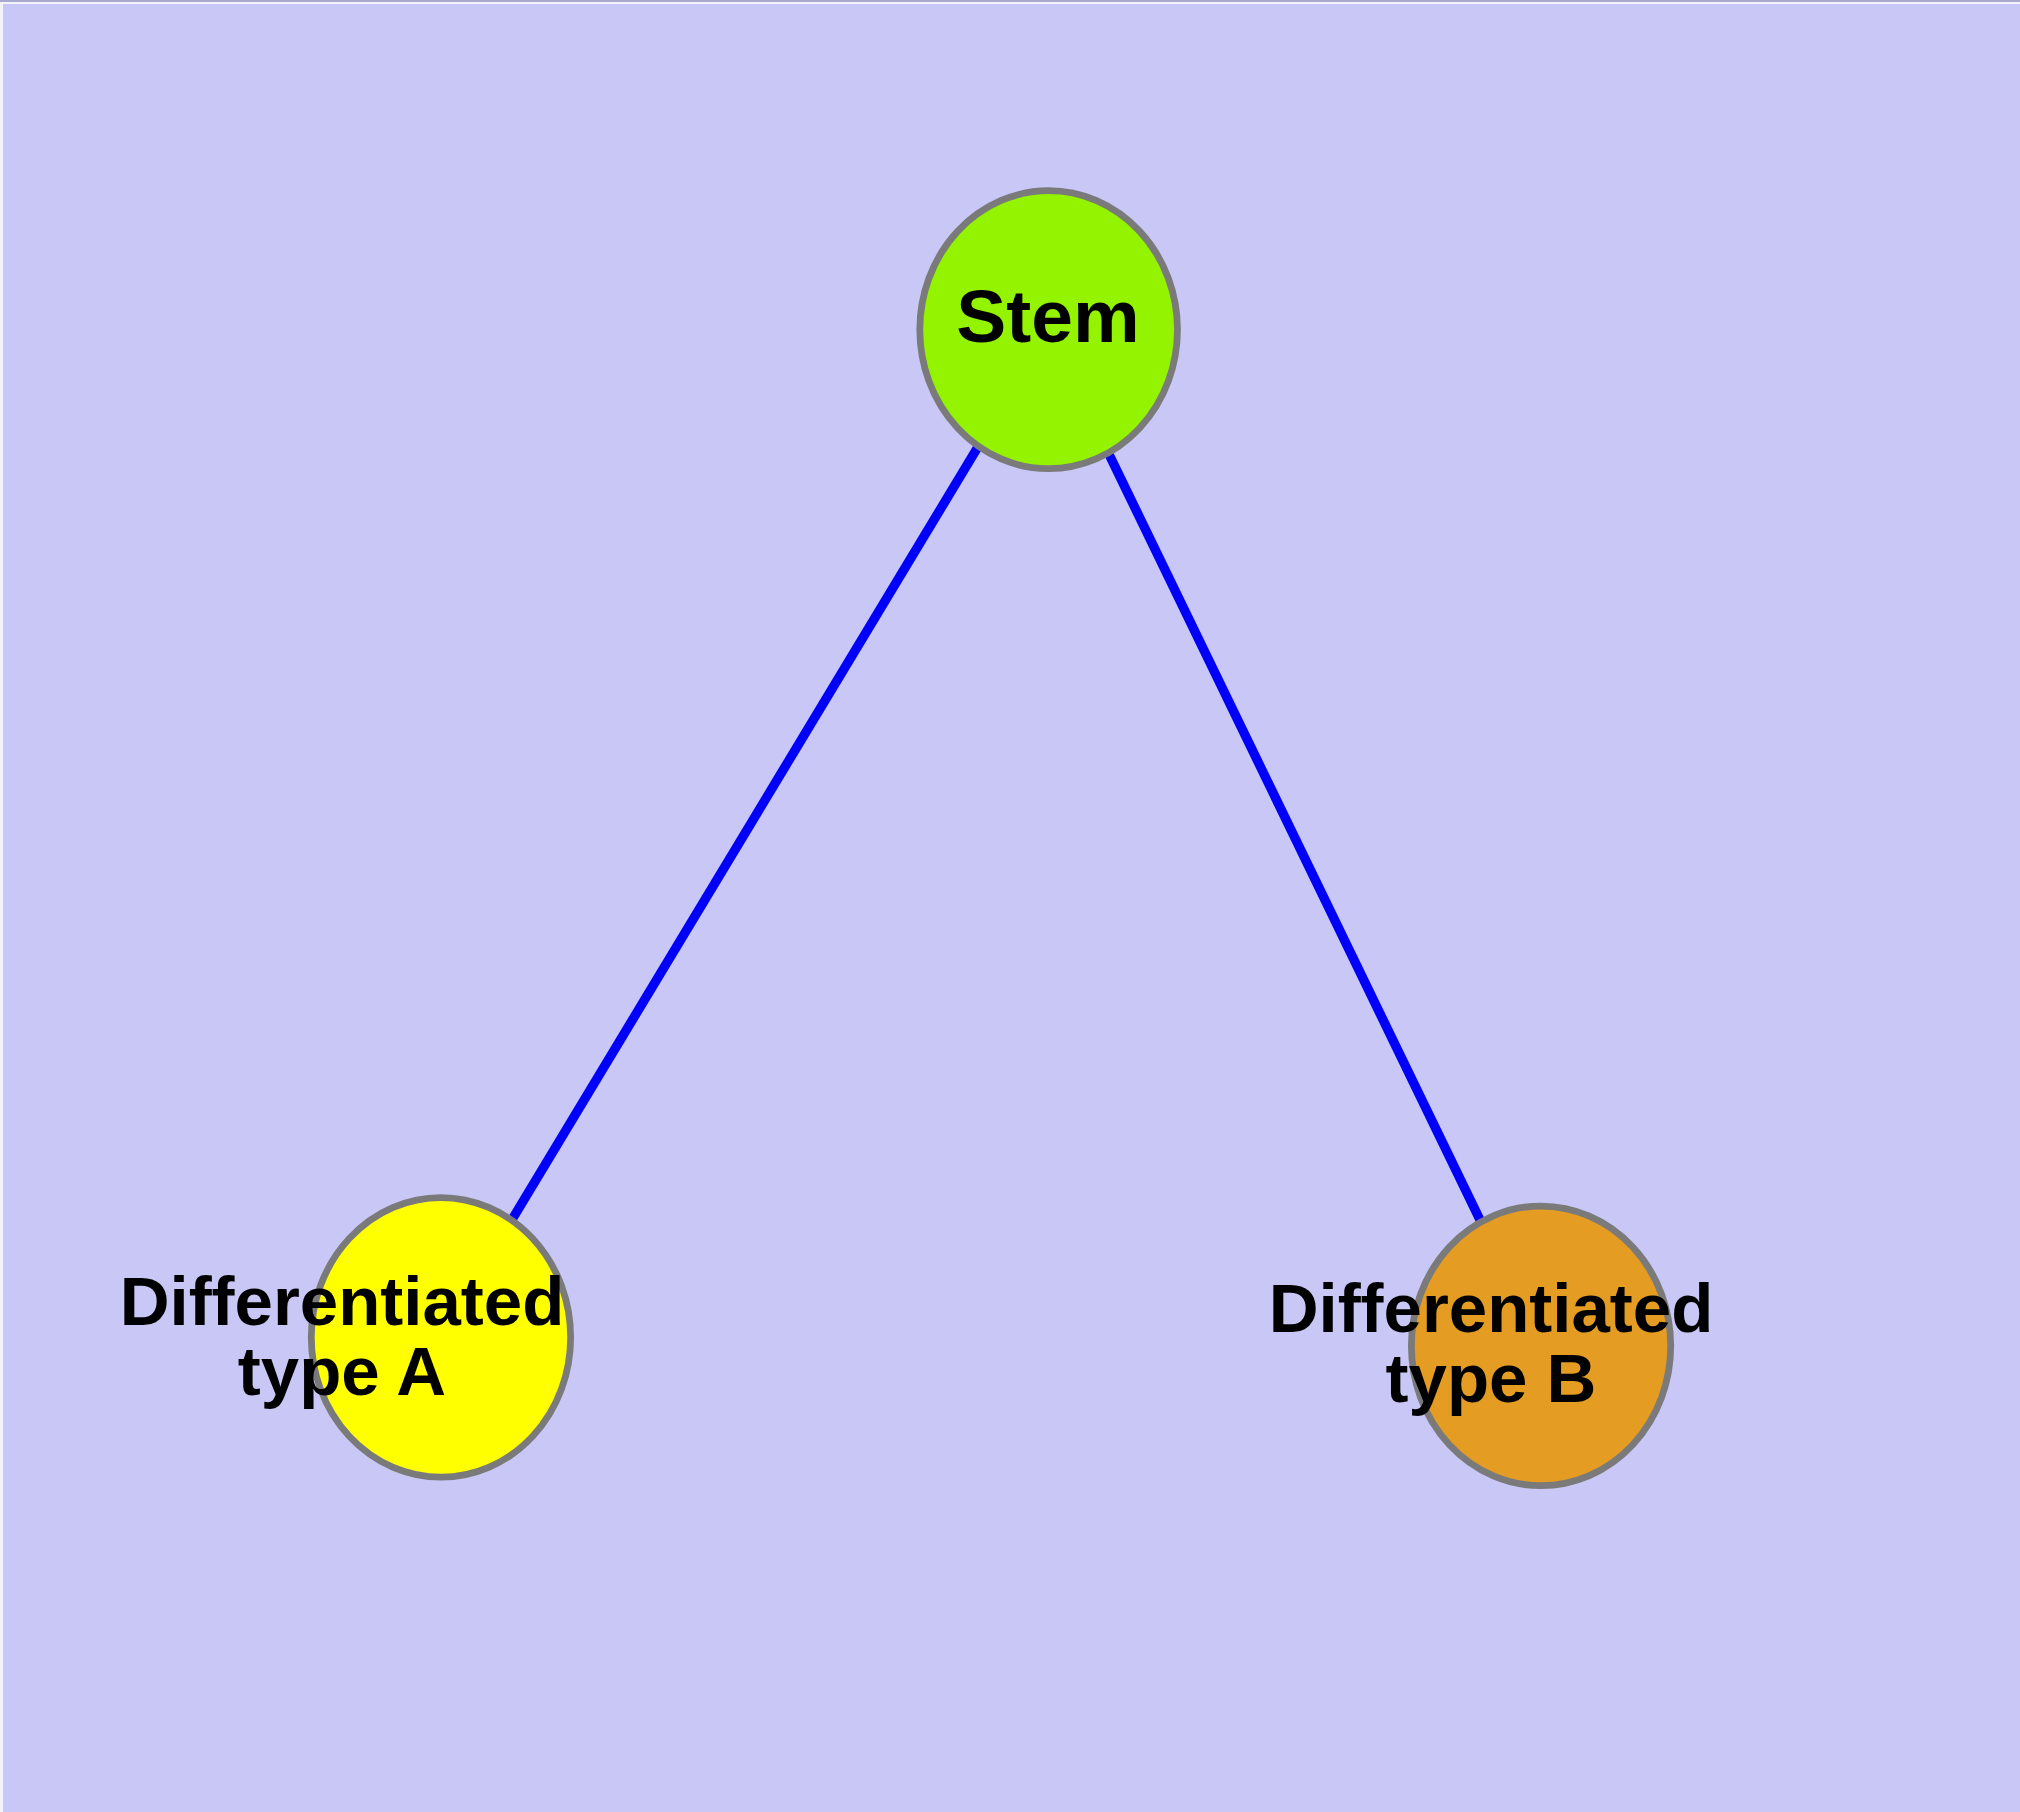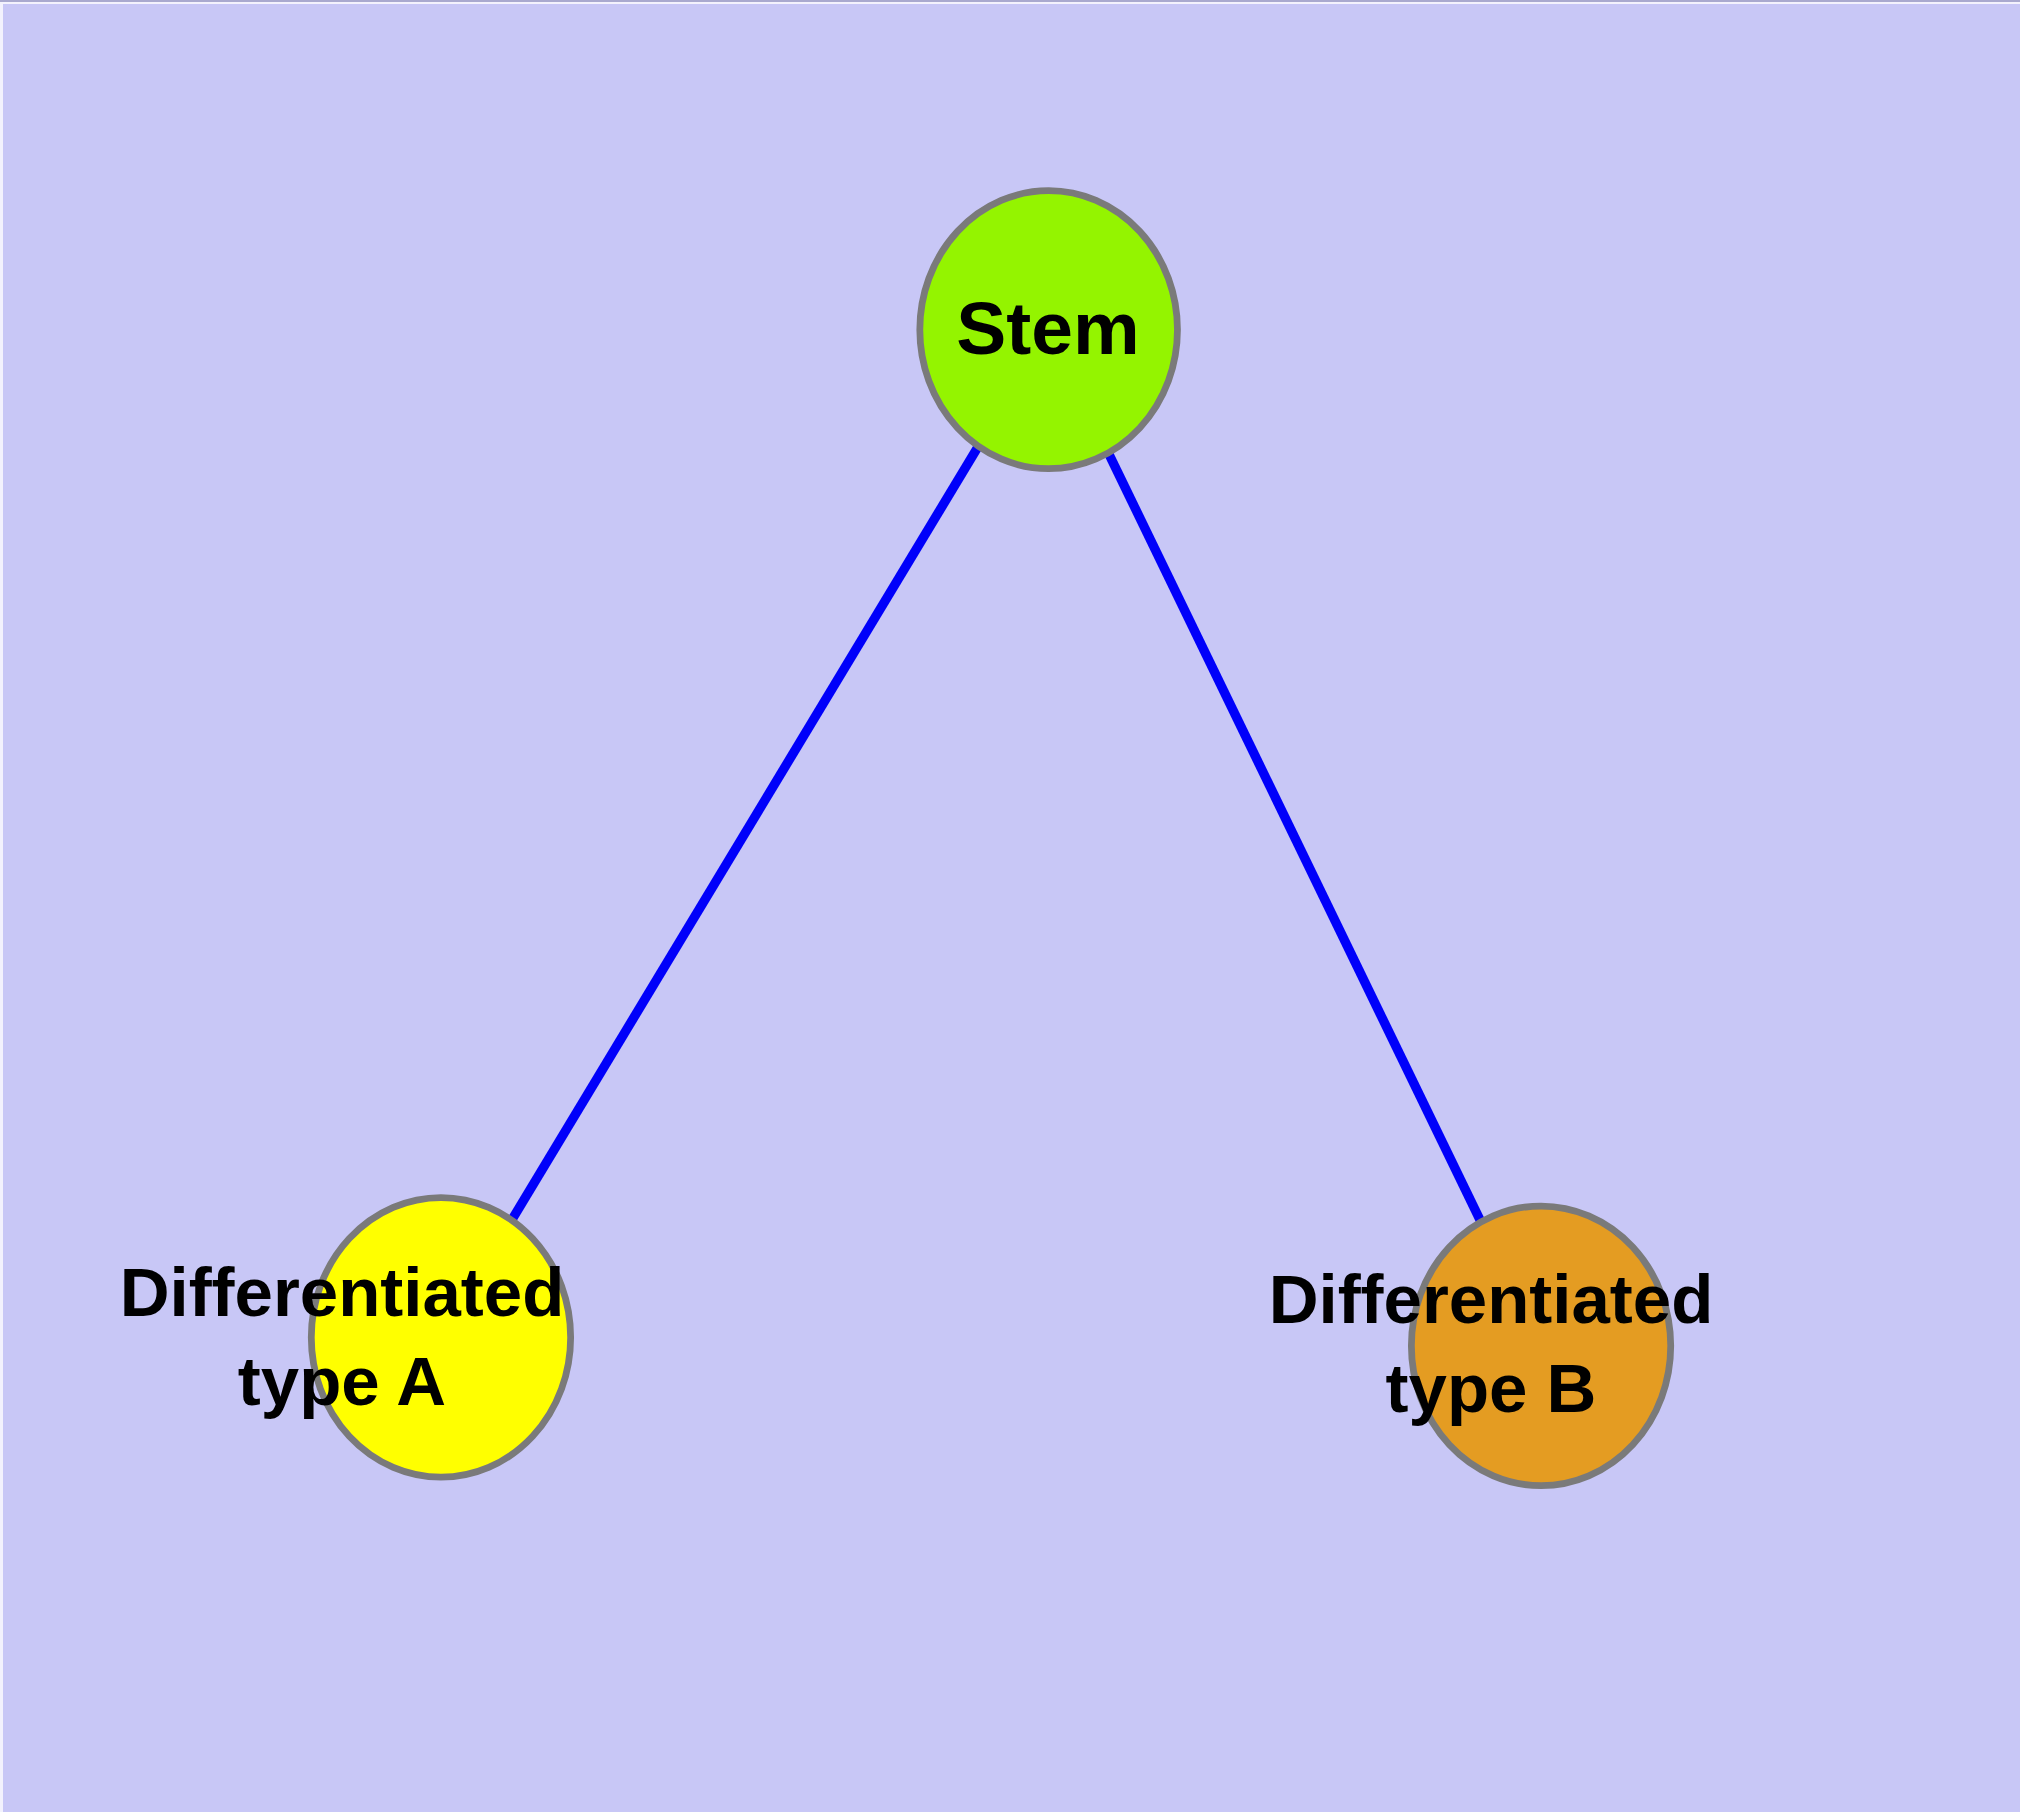--- a/index.html
+++ b/index.html
@@ -25,26 +25,26 @@
   .edge-top-glow   { position: absolute; left: 0; top: 1.7px; width: 100%; height: 2.5px; background: #f3f2fd; }
   .edge-left-glow  { position: absolute; left: 0; top: 1.7px; width: 2.5px; height: 100%; background: #f3f2fd; }
 
   .node-label {
     position: absolute;
     transform: translate(-50%, -50%);
     color: #000000;
     font-weight: bold;
     text-align: center;
     white-space: pre-line;
-    line-height: 89px;
+    line-height: 70px;
     pointer-events: none;
   }
   .label-stem {
     left: 1048px;
-    top: 328px;
+    top: 316px;
     font-size: 75px;
     line-height: 81px;
   }
   .label-type-a {
     left: 342px;
     top: 1337px;
     font-size: 69px;
   }
   .label-type-b {
     left: 1491px;

